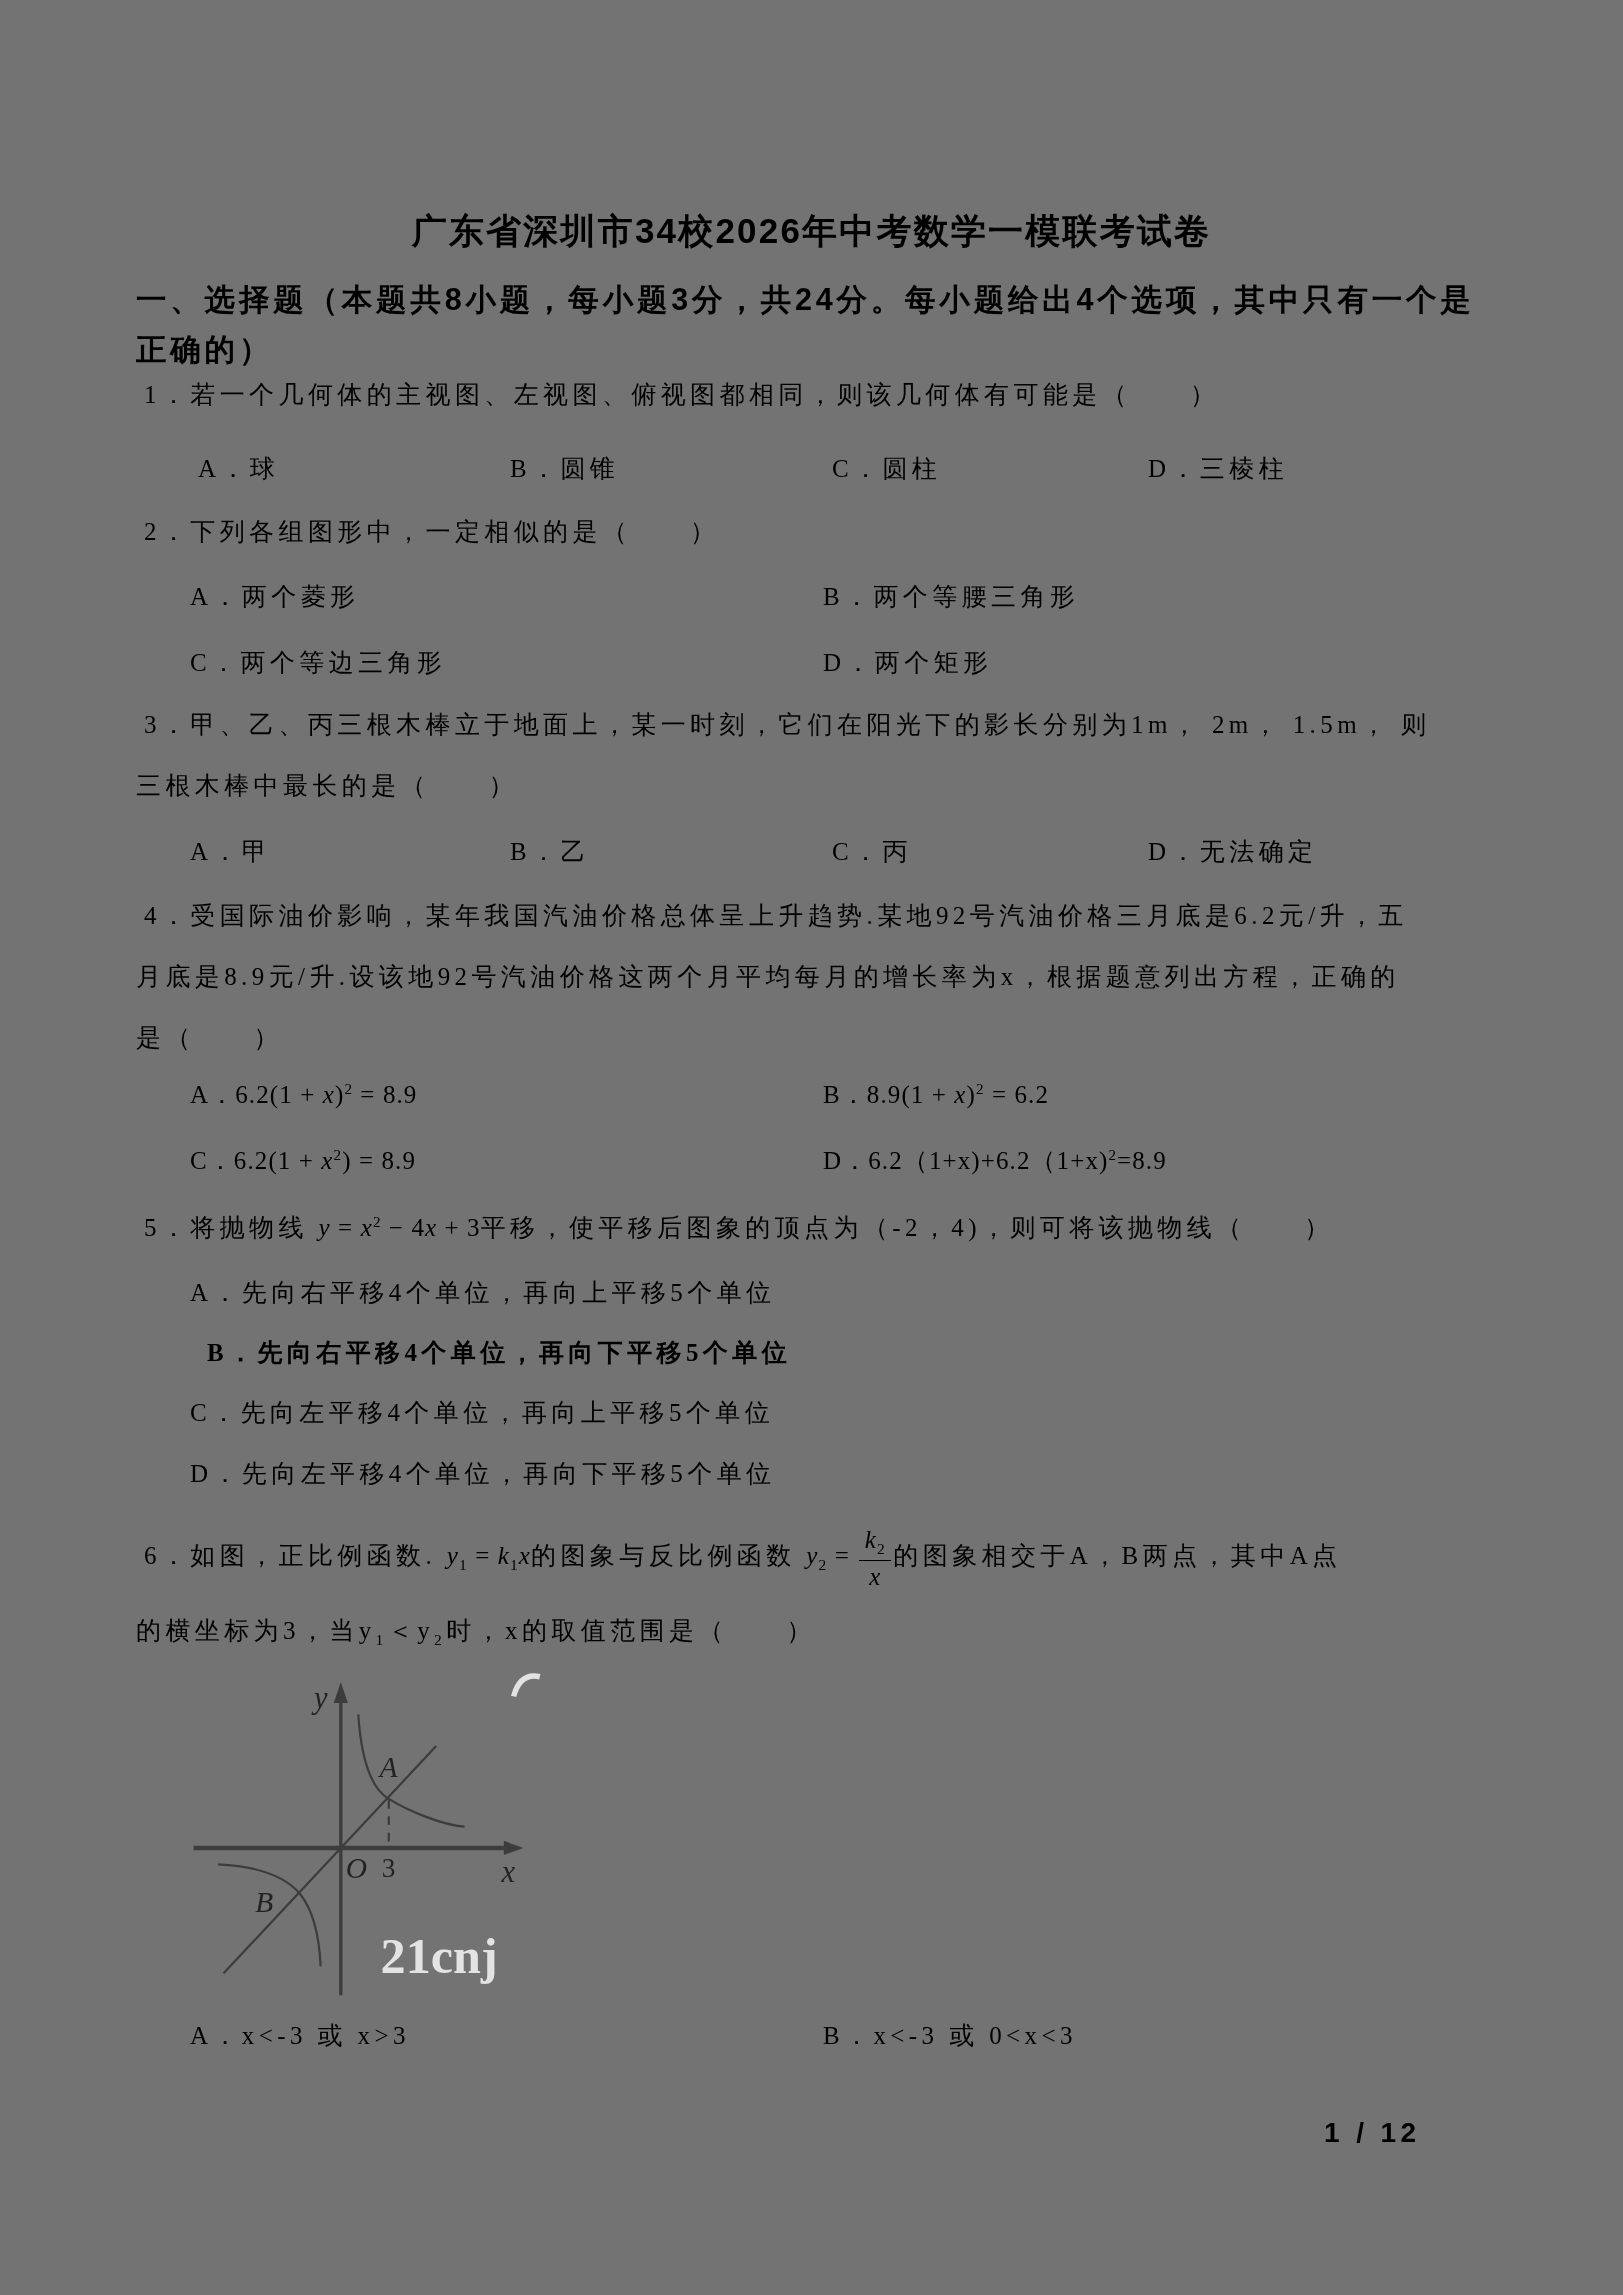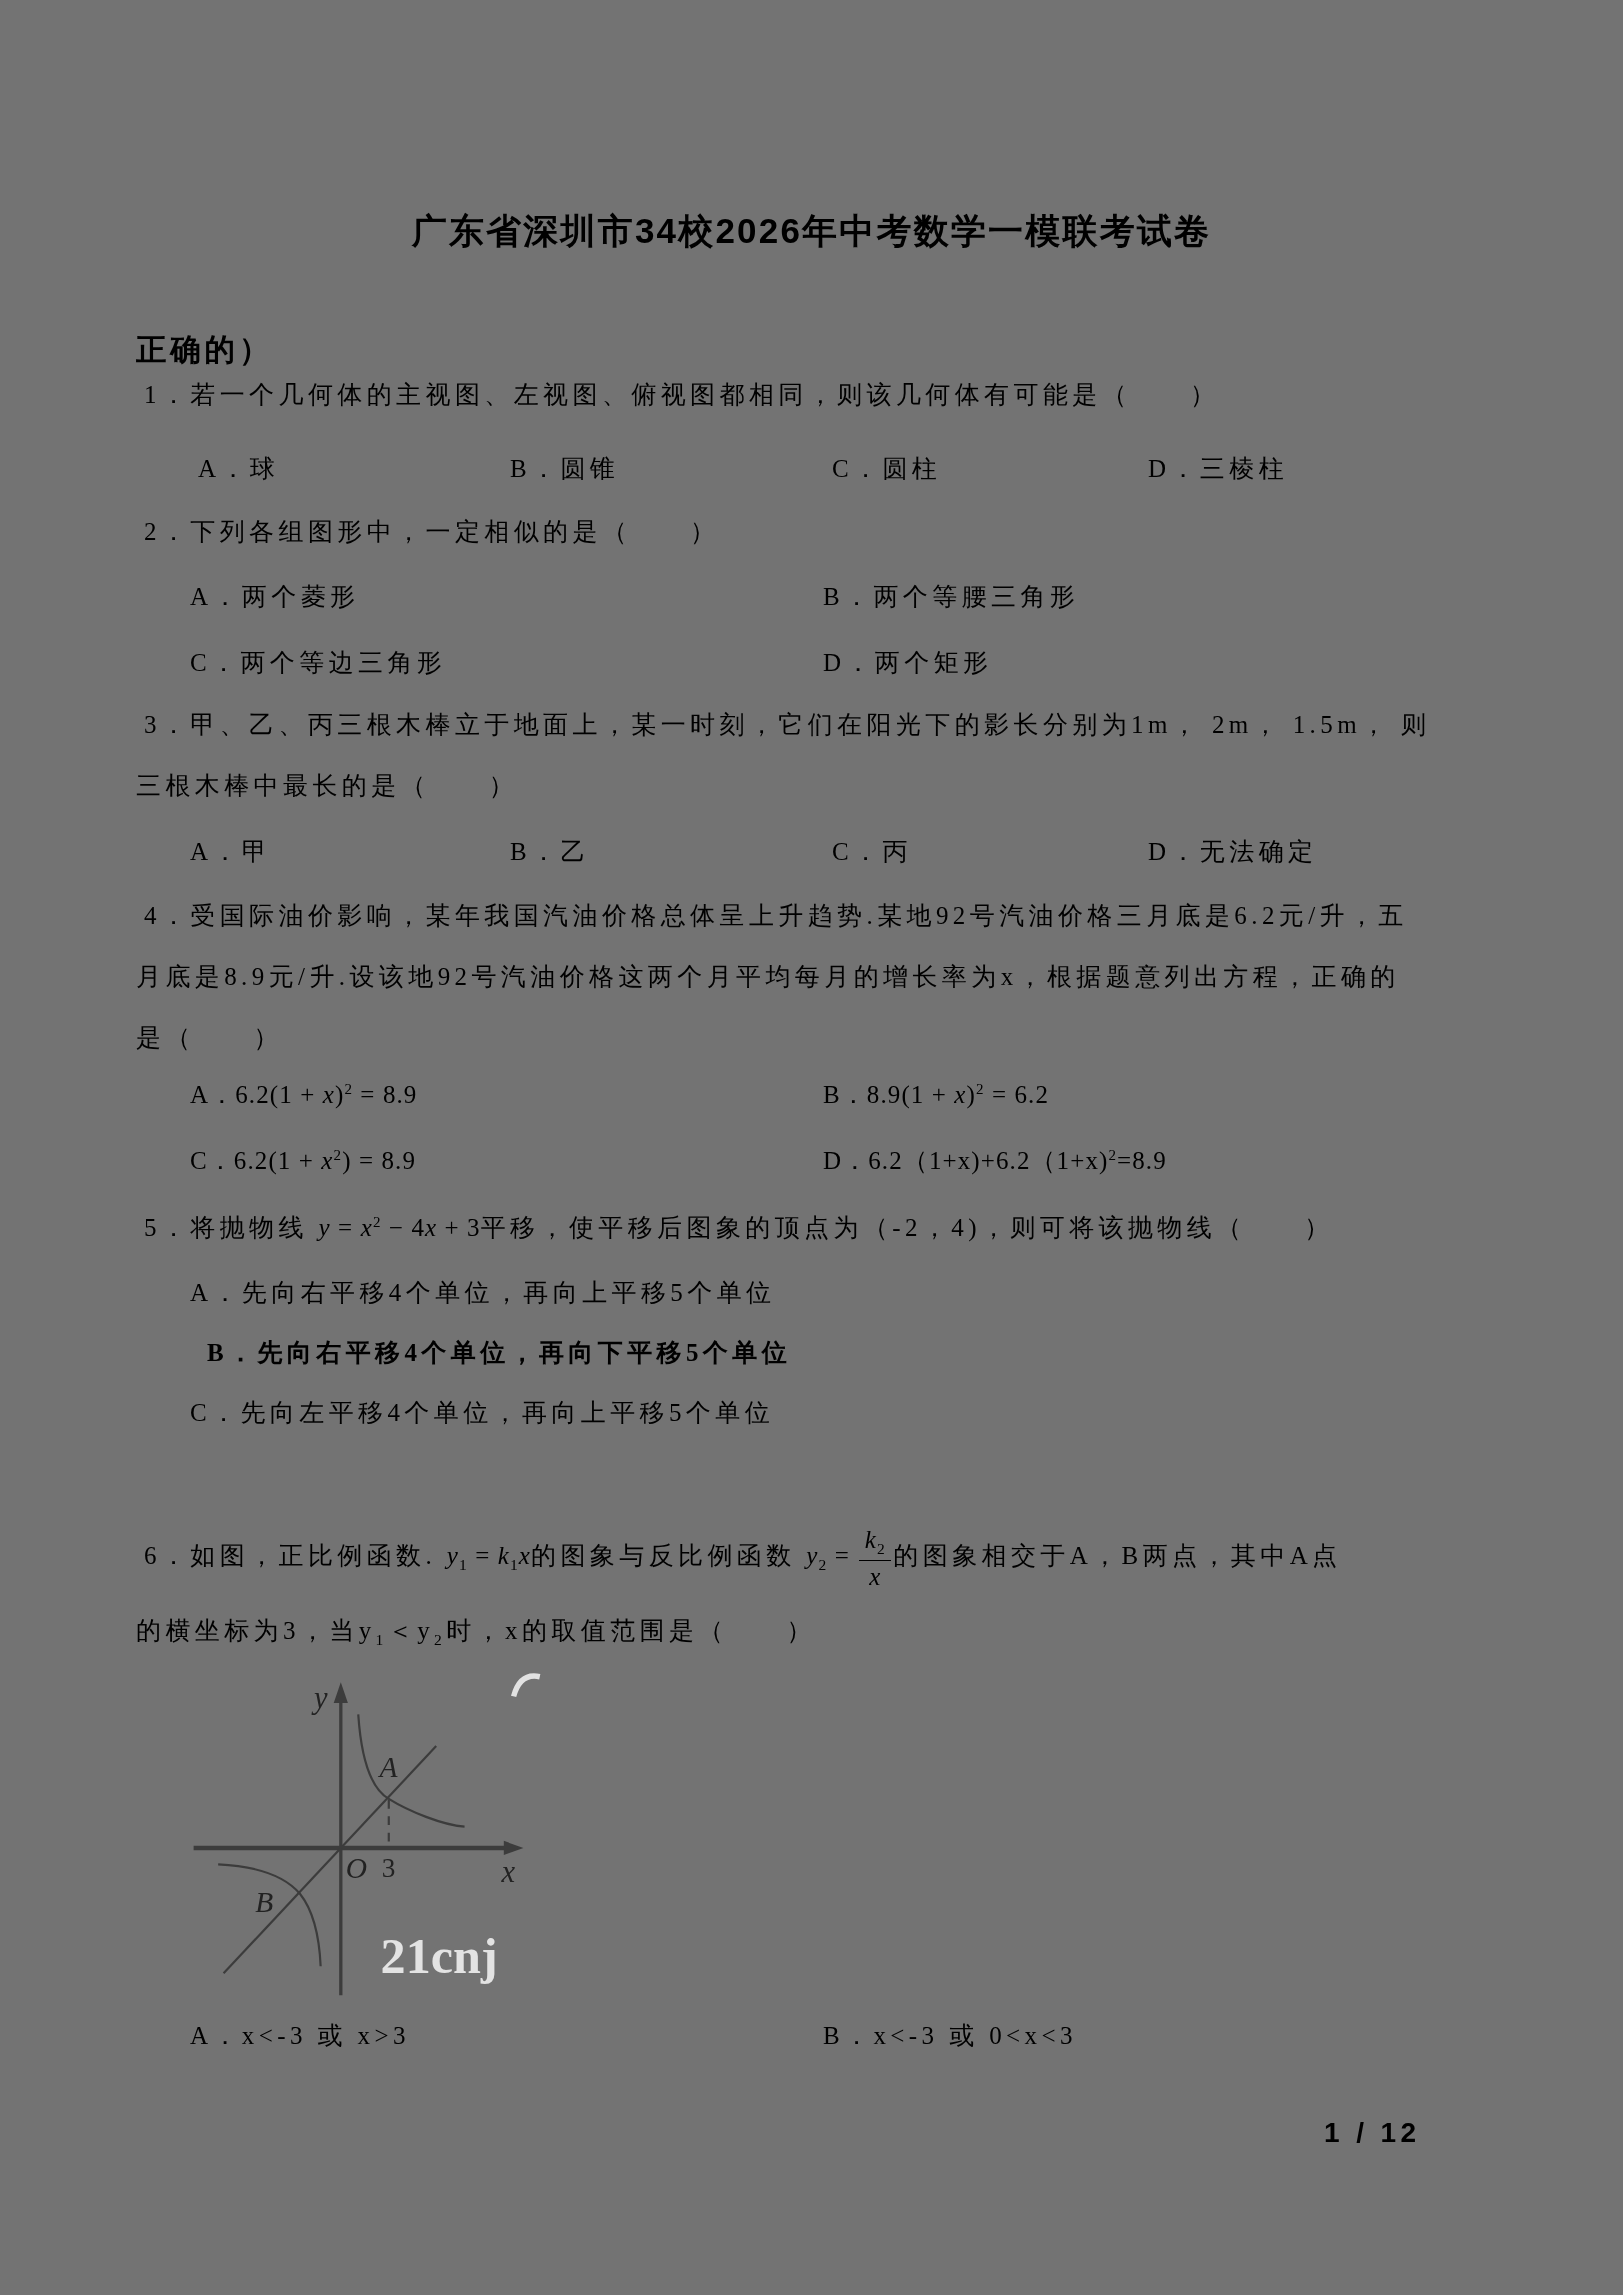--- a/index.html
+++ b/index.html
@@ -26,20 +26,21 @@
   .pagenum{font-size:28px;letter-spacing:4.4px;font-family:"Liberation Sans","DejaVu Sans",sans-serif;font-weight:700;}
   svg text{font-family:"Liberation Serif","DejaVu Serif",serif;}
 </style>
 </head>
 <body>
 
 <div class="page">
 
   <div class="abs hei title" style="top:208px;left:0;">广东省深圳市34校2026年中考数学一模联考试卷</div>
 
+  <div class="abs hei sec" style="top:280px;left:136px;">一、选择题（本题共8小题，每小题3分，共24分。每小题给出4个选项，其中只有一个是</div>
   <div class="abs hei sec" style="top:330px;left:136px;">正确的）</div>
 
   <div class="abs serif q" style="top:379px;left:144px;">1．若一个几何体的主视图、左视图、俯视图都相同，则该几何体有可能是（　　）</div>
   <div class="abs serif q" style="top:453px;left:198px;">A．球</div>
   <div class="abs serif q" style="top:453px;left:510px;text-align:right;">B．圆锥</div>
   <div class="abs serif q" style="top:453px;left:832px;">C．圆柱</div>
   <div class="abs serif q" style="top:453px;left:1148px;">D．三棱柱</div>
 
   <div class="abs serif q" style="top:516px;left:144px;">2．下列各组图形中，一定相似的是（　　）</div>
   <div class="abs serif q" style="top:581px;left:190px;">A．两个菱形</div>
@@ -60,20 +61,21 @@
 
   <div class="abs serif q fm" style="top:1079px;left:190px;"><span>A．6.2(1 + </span><span class="mi">x</span><span>)</span><sup>2</sup><span> = 8.9</span></div>
   <div class="abs serif q fm" style="top:1079px;left:823px;"><span>B．8.9(1 + </span><span class="mi">x</span><span>)</span><sup>2</sup><span> = 6.2</span></div>
   <div class="abs serif q fm" style="top:1145px;left:190px;"><span>C．6.2(1 + </span><span class="mi">x</span><sup>2</sup><span>) = 8.9</span></div>
   <div class="abs serif q fm" style="top:1145px;left:823px;"><span>D．6.2（1+x)+6.2（1+x)</span><sup>2</sup><span>=8.9</span></div>
 
   <div class="abs serif q" style="top:1212px;left:144px;"><span>5．将抛物线 </span><span class="fm"><span class="mi">y</span><span> = </span><span class="mi">x</span><sup>2</sup><span> − 4</span><span class="mi">x</span><span> + 3</span></span><span>平移，使平移后图象的顶点为（-2，4)，则可将该抛物线（　　）</span></div>
   <div class="abs serif q" style="top:1277px;left:190px;">A．先向右平移4个单位，再向上平移5个单位</div>
   <div class="abs serif q" style="top:1337px;left:207px;font-weight:bold;">B．先向右平移4个单位，再向下平移5个单位</div>
   <div class="abs serif q" style="top:1397px;left:190px;">C．先向左平移4个单位，再向上平移5个单位</div>
+  <div class="abs serif q" style="top:1458px;left:190px;">D．先向左平移4个单位，再向下平移5个单位</div>
 
   <div class="abs serif q" style="top:1527px;left:144px;"><span>6．如图，正比例函数. </span><span class="fm"><span class="mi">y</span><sub>1</sub><span> = </span><span class="mi">k</span><sub>1</sub><span class="mi">x</span></span><span>的图象与反比例函数 </span><span class="fm"><span class="mi">y</span><sub>2</sub><span> = </span><span class="frac"><span class="fnum"><span class="mi">k</span><sub>2</sub></span><span class="fden mi">x</span></span></span><span>的图象相交于A，B两点，其中A点</span></div>
   <div class="abs serif q" style="top:1615px;left:136px;"><span>的横坐标为3，当y</span><sub>1</sub><span>＜y</span><sub>2</sub><span>时，x的取值范围是（　　）</span></div>
 
   <svg class="abs" style="top:1668px;left:180px;" width="447" height="349" viewBox="0 0 820 640">
 
     <path d="M 612,52 Q 624,8 660,16" fill="none" stroke="#e2e2e2" stroke-width="10"></path>
     <text x="368" y="560" font-size="92" font-weight="bold" fill="#e3e3e3" font-family="Liberation Sans, DejaVu Sans, sans-serif">21cnj</text>
 
     <line x1="295" y1="48" x2="295" y2="600" stroke="#3c3c3c" stroke-width="6"></line>

